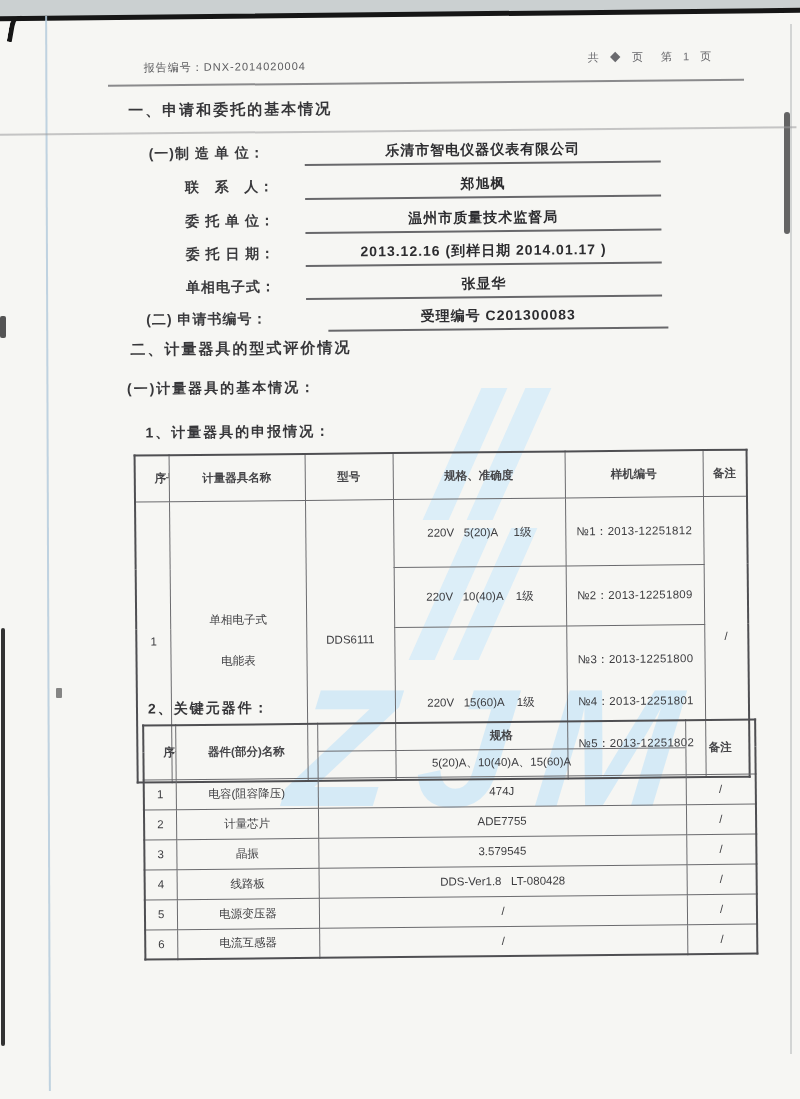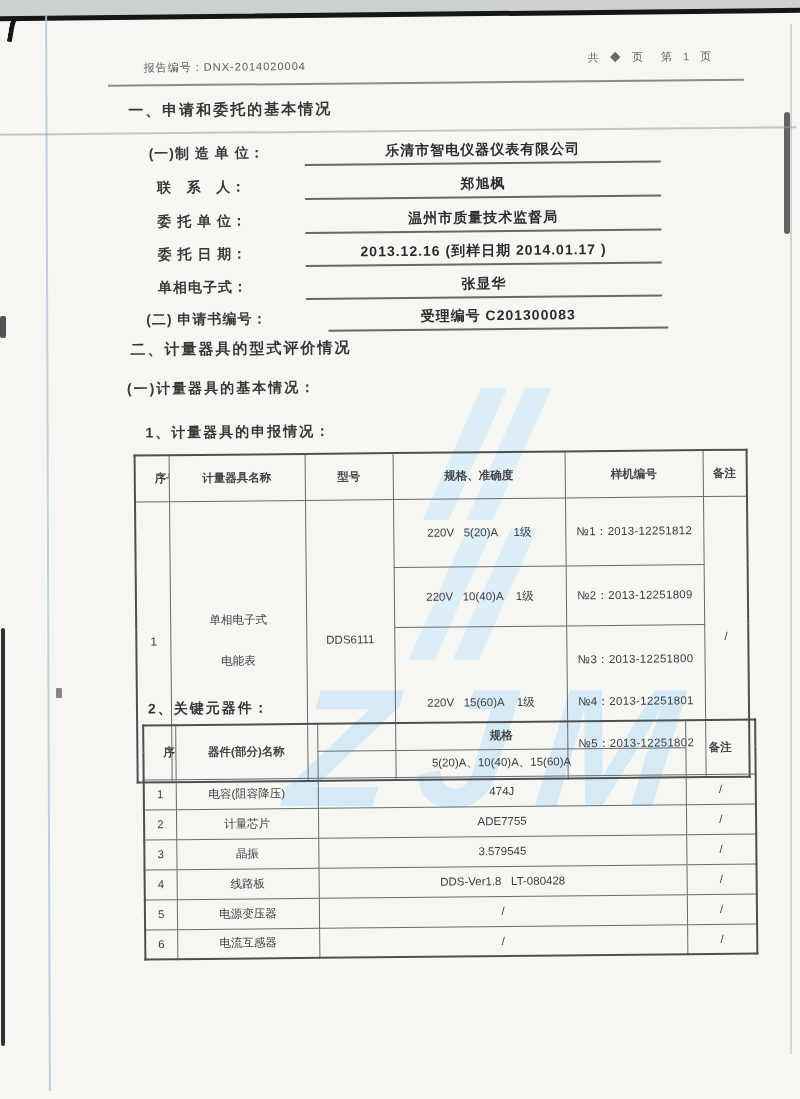--- a/index.html
+++ b/index.html
@@ -59,21 +59,21 @@
                letter-spacing:2px; color:#37373a; white-space:pre; }
   .t1 { left:132px; top:99px; }
   .t2 { left:132px; top:338px; }
   .t3 { left:128px; top:378px; font-size:14px; }
   .t4 { left:146px; top:422px; font-size:14px; }
   .t5 { left:146px; top:698px; font-size:14px; }
 
   .field { position:absolute; left:0; width:800px; height:30px; }
   .field-label { position:absolute; left:152px; top:0; font-size:14px;
                  font-weight:600; letter-spacing:1px; color:#3a3a3d; white-space:pre; }
-  .field.indent .field-label { left:160px; }
+  .field.indent .field-label { left:188px; }
   .field-line { position:absolute; left:308px; top:-2px; width:356px; height:24px;
                 border-bottom:2px solid #68686b; text-align:center; }
   .field-value { font-size:14px; font-weight:700; color:#2d2d30;
                  letter-spacing:1px; white-space:pre; }
 
   table { border-collapse:collapse; table-layout:fixed; background:transparent; }
   .tbl { position:absolute; border:2px solid #4f4f52; }
   .tbl td { border:1px solid #6b6b6e; text-align:center; vertical-align:middle;
             font-size:11.5px; color:#3e3e41; white-space:pre; overflow:hidden; }
   .tbl .hd { font-weight:700; color:#454548; }

